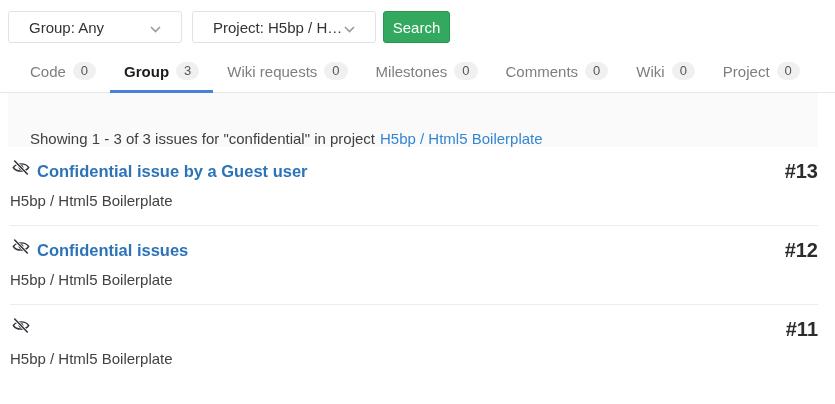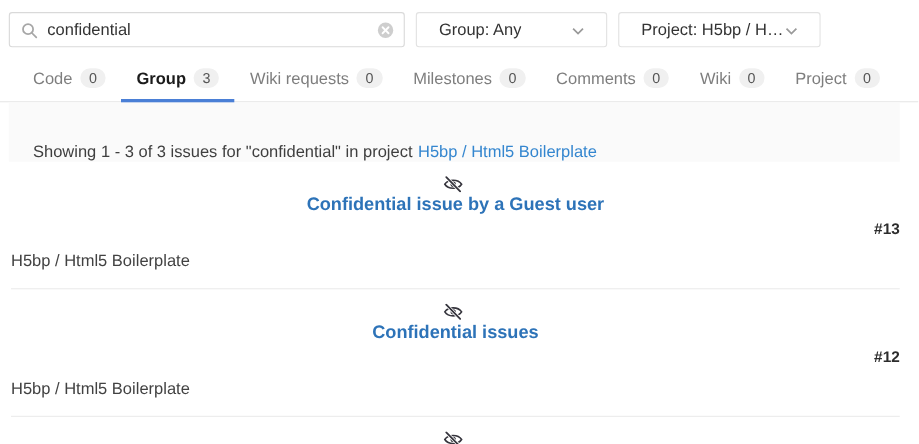--- a/index.html
+++ b/index.html
@@ -61,66 +61,51 @@
     margin:0 17px 0 8px; height:54px; background:#fafafa;
     display:flex; align-items:flex-end; padding-left:22px;
     font-size:15px; color:#3f3f3f;
   }
   .summary a { color:#3486cf; text-decoration:none; margin-left:5px; cursor:pointer; }
 
   
   .results { margin:0 17px 0 10px; }
   .result { padding:13px 0 15px; border-bottom:1px solid #ececec; }
   .result:last-child { border-bottom:none; }
-  .result-head { display:flex; align-items:center; line-height:22px;flex-direction:column; }
+  .result-head { display:flex; line-height:22px; }
   .eye-icon { margin:0 7px 0 2px; flex:0 0 auto; display:flex; }
   .result-title { color:#2d73b8; font-weight:700; font-size:16.5px; text-decoration:none; cursor:pointer; }
-  .result-id { margin-left:auto; font-weight:700; font-size:14px; color:#2c2c2c; }
+  .result-id { margin-left:auto; font-weight:700; font-size:20px; color:#2c2c2c; }
   .result-desc { margin-top:11px; font-size:15px; color:#424242; line-height:18px; }
   .result-project { margin-top:10px; font-size:15px; color:#424242; line-height:18px; }
 </style>
 </head>
 <body>
 
 <div class="topbar">
-  <div class="search-box">
-    <span class="icon-left">
-      <svg width="16" height="16" viewBox="0 0 16 16">
-          <circle cx="6.5" cy="6.5" r="4.6" fill="none" stroke="#a7a7a7" stroke-width="1.6"></circle>
-          <line x1="10" y1="10" x2="14" y2="14" stroke="#a7a7a7" stroke-width="1.6" stroke-linecap="round"></line>
-        </svg>
-    </span>
-    <input type="text" value="confidential" style="">
-    <span class="icon-right">
-      <svg width="15" height="15" viewBox="0 0 15 15">
-          <circle cx="7.5" cy="7.5" r="7" fill="#cecece"></circle>
-          <line x1="4.8" y1="4.8" x2="10.2" y2="10.2" stroke="#fff" stroke-width="1.7" stroke-linecap="round"></line>
-          <line x1="10.2" y1="4.8" x2="4.8" y2="10.2" stroke="#fff" stroke-width="1.7" stroke-linecap="round"></line>
-        </svg>
-    </span>
-  </div>
 
   <div class="dropdown dd-group">
     <span class="dd-label">Group: Any</span>
     <span>
       <svg width="11" height="7" viewBox="0 0 11 7">
           <polyline points="1,1 5.5,5.5 10,1" fill="none" stroke="#9a9a9a" stroke-width="1.6"></polyline>
         </svg>
     </span>
   </div>
 
   <div class="dropdown dd-project">
     <span class="dd-label">Project: H5bp / Html5 ...</span>
     <span>
       <svg width="11" height="7" viewBox="0 0 11 7">
           <polyline points="1,1 5.5,5.5 10,1" fill="none" stroke="#9a9a9a" stroke-width="1.6"></polyline>
         </svg>
     </span>
   </div>
 
+  <button class="search-btn">Search</button>
 </div>
 
 <div class="tabs">
   <div class="tab">
     <span>Code</span>
     <span class="badge">0</span>
   </div>
   <div class="tab active">
     <span>Group</span>
     <span class="badge">3</span>

